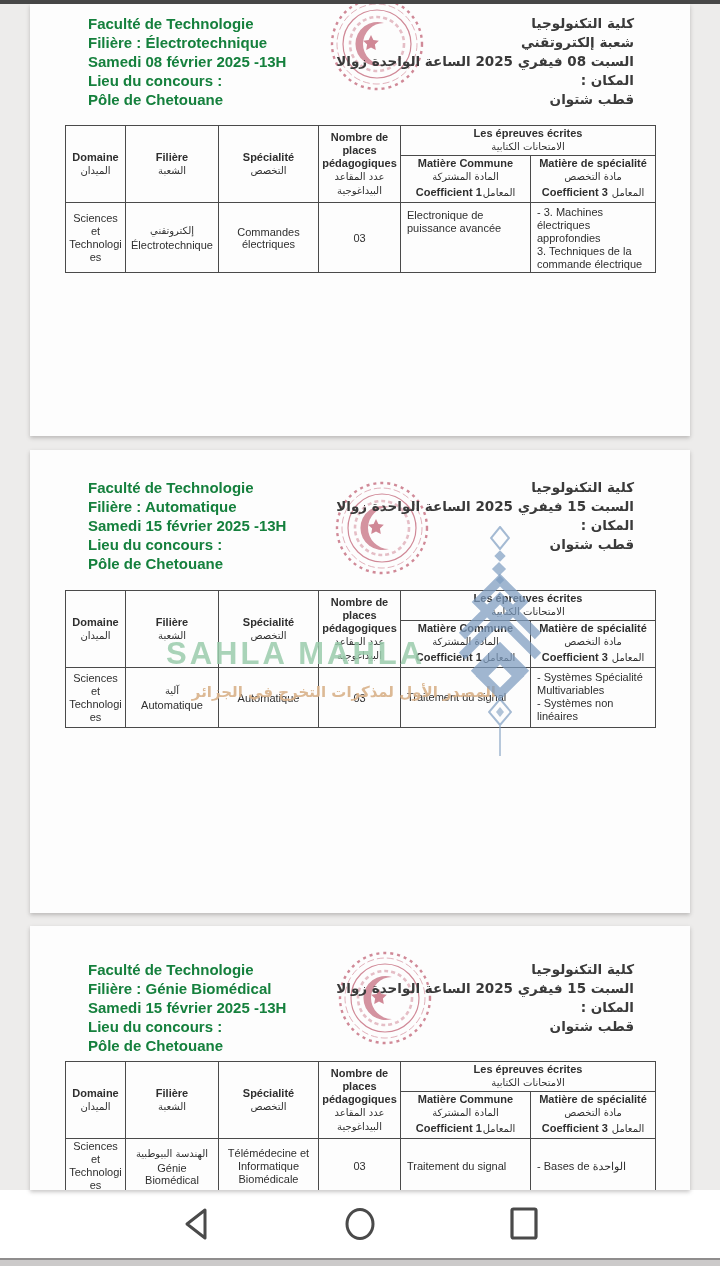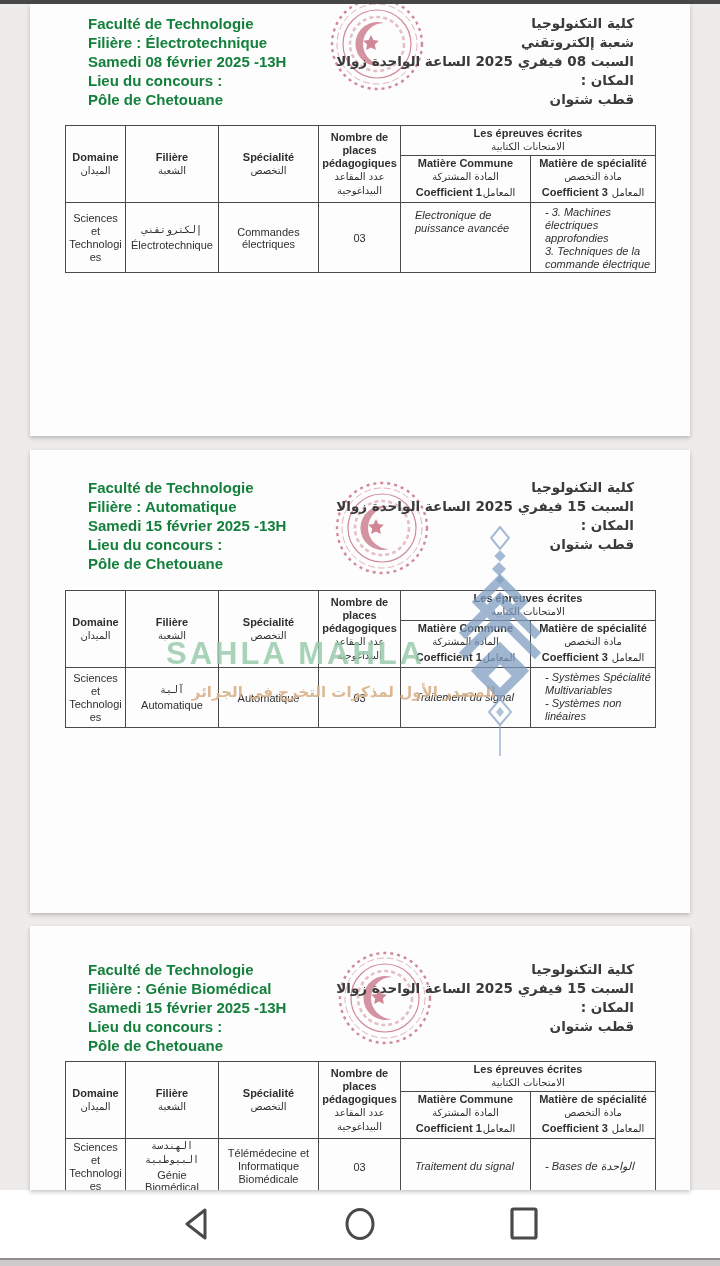--- a/index.html
+++ b/index.html
@@ -23,23 +23,23 @@
   .dt th,.dt td { border:1px solid #4a4a4a; text-align:center; vertical-align:middle; padding:1px 3px; font-size:11px; color:#2f2f2f; background:transparent; }
   .dt th { font-weight:normal; }
   .fr { font-weight:bold; font-size:11px; line-height:13px; }
   .ar { font-size:10px; line-height:14px; direction:rtl; font-family:"DejaVu Sans", sans-serif; }
   .coef { line-height:17px; }
   .coef b { font-size:11px; }
   .coef .ar-in { font-size:10px; font-family:"DejaVu Sans", sans-serif; margin-left:1px; }
   tr.hrow1 th.span2 { height:28px; }
   tr.hrow2 th { height:44px; }
   .p1 tr.drow { height:70px; } .p2 tr.drow { height:60px; } .p3 tr.drow { height:52px; }
-  td.tl { text-align:left; padding-left:14px; line-height:13px;font-style:italic; }
+  td.tl { text-align:left; padding-left:6px; line-height:13px; }
   td.wrapany { overflow-wrap:anywhere; line-height:13px; }
-  .fil-cell .ar { margin-bottom:1px;font-family:Liberation Mono, monospace; }
+  .fil-cell .ar { margin-bottom:1px; }
   
   .wm { position:absolute; inset:0; pointer-events:none; z-index:5; }
   .wm-title { position:absolute; left:136px; top:186px; font-size:31px; font-weight:bold; letter-spacing:3px; color:rgba(154,203,172,0.85); white-space:nowrap; }
   .wm-sub { position:absolute; left:128px; top:233px; width:338px; text-align:right; font-size:15px; font-weight:bold; color:rgba(217,179,140,0.92); direction:rtl; font-family:"DejaVu Sans", sans-serif; }
   .wm-logo { position:absolute; left:424px; top:124px; }
   .wm-d { position:absolute; background:rgba(125,156,192,.7); transform:rotate(45deg); }
   .wm-d1 { left:466px; top:102px; width:8px; height:8px; }
   .wm-d2 { left:464px; top:114px; width:10px; height:10px; }
   .wm-d3 { left:467px; top:127px; width:6px; height:6px; }
   .wm-od { position:absolute; }

